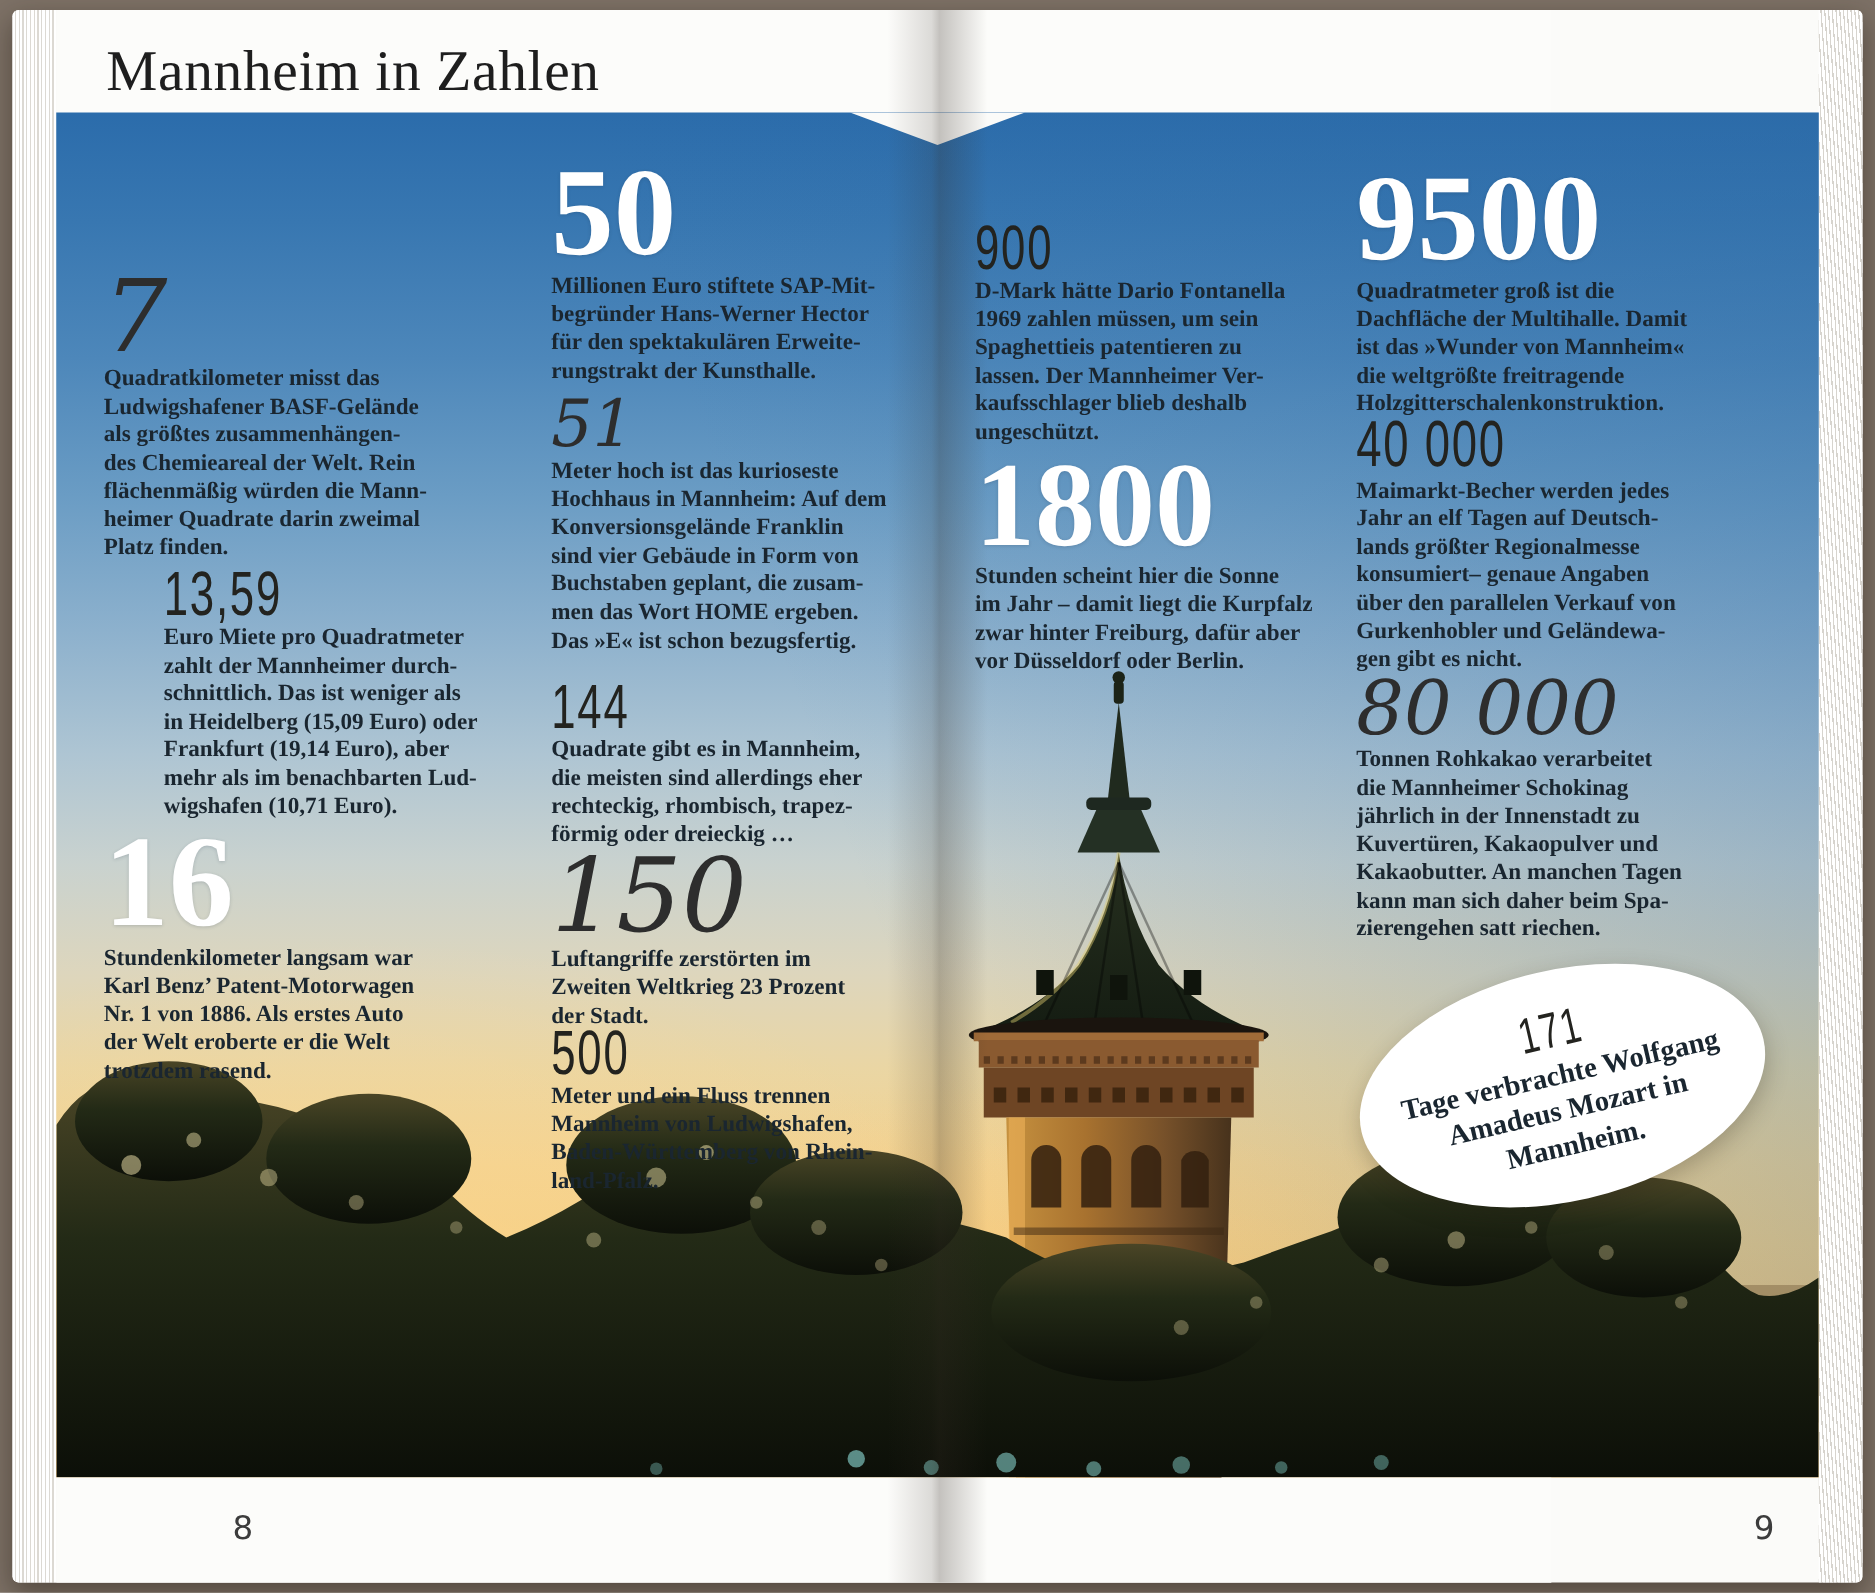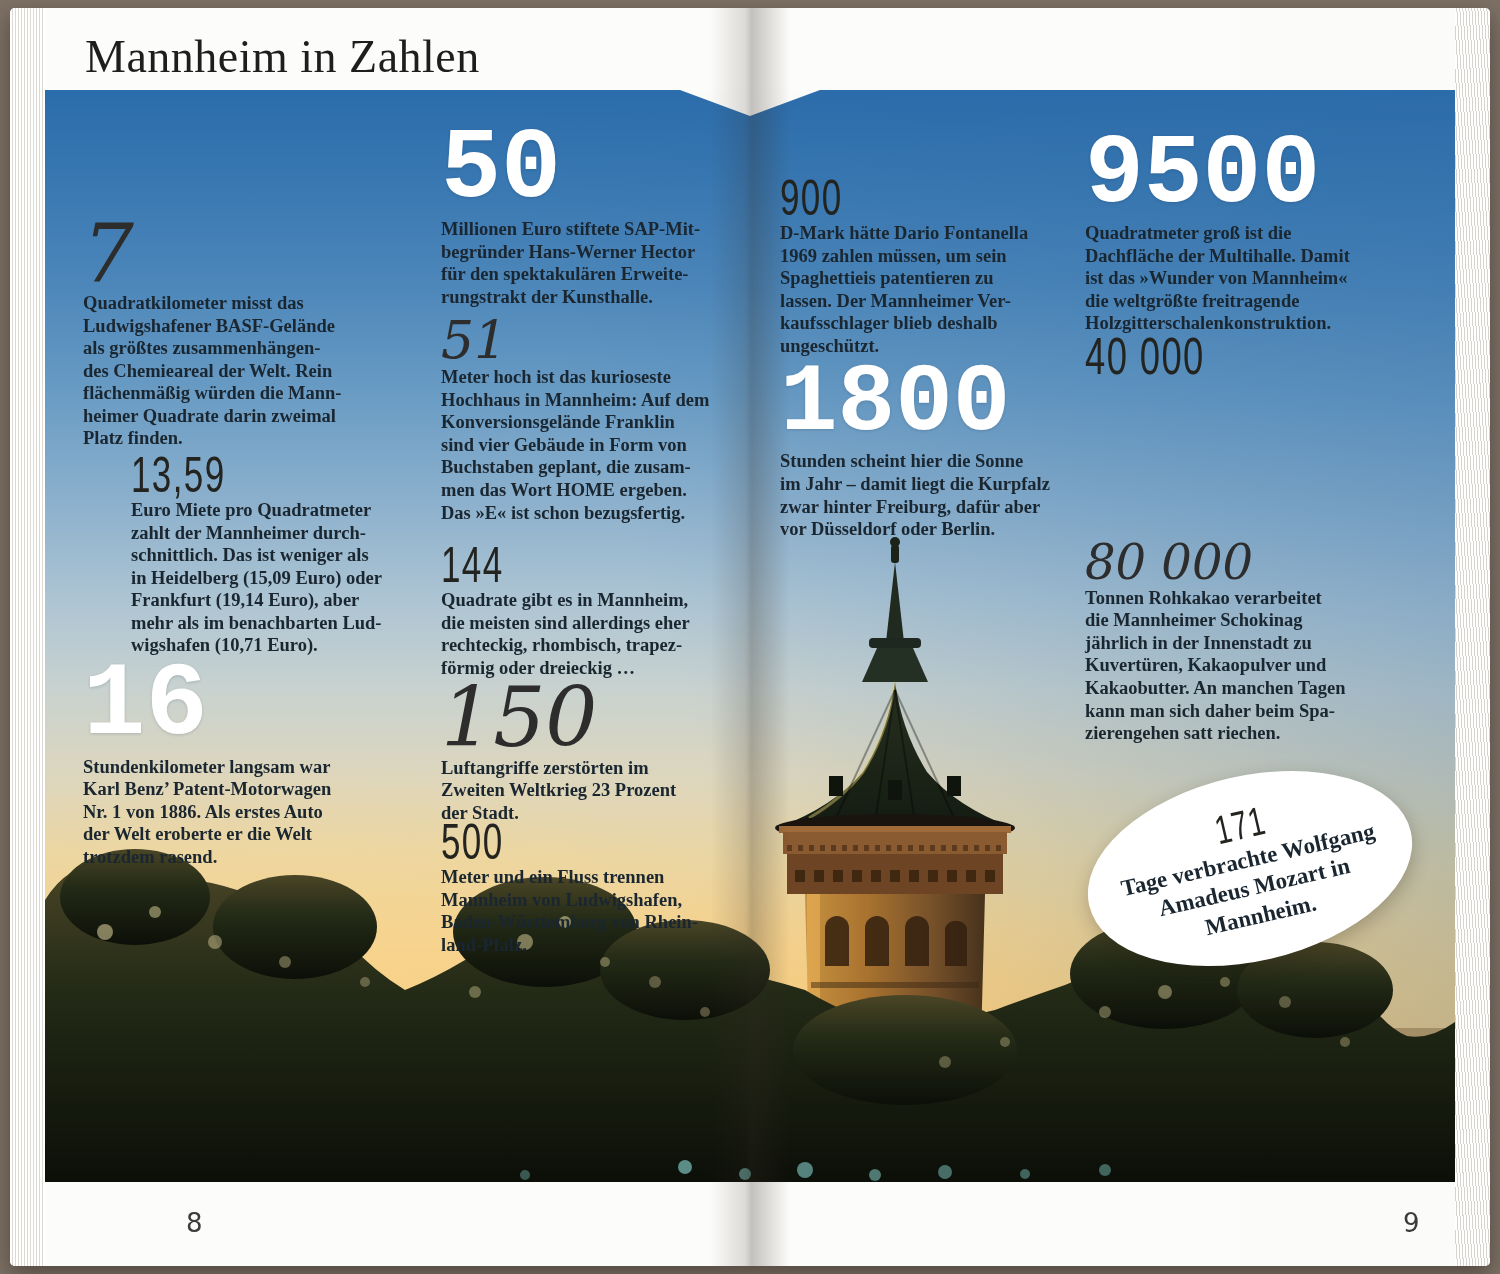--- a/index.html
+++ b/index.html
@@ -31,40 +31,40 @@
   .gutter{position:absolute;left:665px;top:0;width:80px;height:100%;z-index:9;pointer-events:none;
      background:linear-gradient(90deg, rgba(50,42,34,0) 0%, rgba(50,42,34,.16) 44%,
                 rgba(50,42,34,.28) 52%, rgba(50,42,34,0) 100%);}
   .footer-band{position:absolute;left:0;top:1174px;width:100%;height:84px;background:#fcfcfa;}
   .pagenum{position:absolute;top:26px;font-family:"DejaVu Sans",sans-serif;font-size:26px;color:#3c3c3c;}
   .pagenum-left{left:141px;}
   .pagenum-right{left:1358px;}
 
   .stat{position:absolute;z-index:5;}
   .num{line-height:.88;margin:0 0 4px 0;}
-  .num-big-white{font-family:Liberation Mono, monospace;font-weight:700;color:#ffffff;
+  .num-big-white{font-family:Liberation Serif, serif;font-weight:700;color:#ffffff;
       text-shadow:0 1px 3px rgba(20,40,60,.18);}
   .num-italic-dark{font-family:"DejaVu Serif",serif;font-style:italic;font-weight:500;color:#2d2d2d;line-height:.85;}
   .num-hand{font-family:"Liberation Sans",sans-serif;font-weight:400;color:#23231f;line-height:.8;
       transform:scaleX(.70);transform-origin:left bottom;display:inline-block;letter-spacing:2px;}
   .txt{font-family:"Liberation Serif",serif;font-weight:700;font-size:18.5px;line-height:1.22;
       color:#1a2630;margin:0;white-space:pre-line;}
   .s0{left:38px;top:130px;width:335px;}  .s0 .num{font-size:80px;}
   .s1{left:38px;top:365px;width:335px;margin-left:48px;}  .s1 .num{font-size:50px;}
   .s2{left:38px;top:570px;width:335px;}  .s2 .num{font-size:104px;}
   .s3{left:396px;top:36px;width:310px;}  .s3 .num{font-size:100px;}
   .s4{left:396px;top:228px;width:310px;} .s4 .num{font-size:52px;}
   .s5{left:396px;top:455px;width:310px;} .s5 .num{font-size:50px;}
   .s6{left:396px;top:593px;width:310px;} .s6 .num{font-size:82px;}
   .s7{left:396px;top:732px;width:310px;} .s7 .num{font-size:50px;}
   .s8{left:735px;top:88px;width:312px;}  .s8 .num{font-size:50px;}
   .s9{left:735px;top:272px;width:312px;} .s9 .num{font-size:96px;}
   .s10{left:1040px;top:42px;width:345px;}  .s10 .num{font-size:98px;}
   .s11{left:1040px;top:246px;width:345px;} .s11 .num{font-size:52px;}
-  .s12{left:1040px;top:452px;width:345px;} .s12 .num{font-size:48px;}
+  .s12{left:1040px;top:452px;width:345px;} .s12 .num{font-size:60px;}
 
   .badge{position:absolute;left:1040px;top:686px;width:330px;height:185px;z-index:5;
      background:#ffffff;border-radius:50%;transform:rotate(-13deg);
      box-shadow:0 6px 18px rgba(40,30,20,.25);
      display:flex;flex-direction:column;align-items:center;justify-content:center;text-align:center;}
   .badge-num{font-family:"Liberation Sans",sans-serif;font-size:40px;line-height:.9;color:#23231f;
      transform:scaleX(.70);letter-spacing:2px;margin-bottom:4px;}
   .badge-txt{font-family:"Liberation Serif",serif;font-weight:700;font-size:23px;line-height:1.22;
      color:#1a2630;white-space:pre-line;}
 </style>
@@ -279,20 +279,27 @@
       <div class="stat s10">
         <div class="num num-big-white">9500</div>
         <p class="txt">Quadratmeter groß ist die
 Dachfläche der Multihalle. Damit
 ist das »Wunder von Mannheim«
 die weltgrößte freitragende
 Holzgitterschalenkonstruktion.</p>
       </div>
       <div class="stat s11">
         <div class="num num-hand">40 000</div>
+        <p class="txt">Maimarkt-Becher werden jedes
+Jahr an elf Tagen auf Deutsch-
+lands größter Regionalmesse
+konsumiert– genaue Angaben
+über den parallelen Verkauf von
+Gurkenhobler und Geländewa-
+gen gibt es nicht.</p>
       </div>
       <div class="stat s12">
         <div class="num num-italic-dark">80 000</div>
         <p class="txt">Tonnen Rohkakao verarbeitet
 die Mannheimer Schokinag
 jährlich in der Innenstadt zu
 Kuvertüren, Kakaopulver und
 Kakaobutter. An manchen Tagen
 kann man sich daher beim Spa-
 zierengehen satt riechen.</p>

